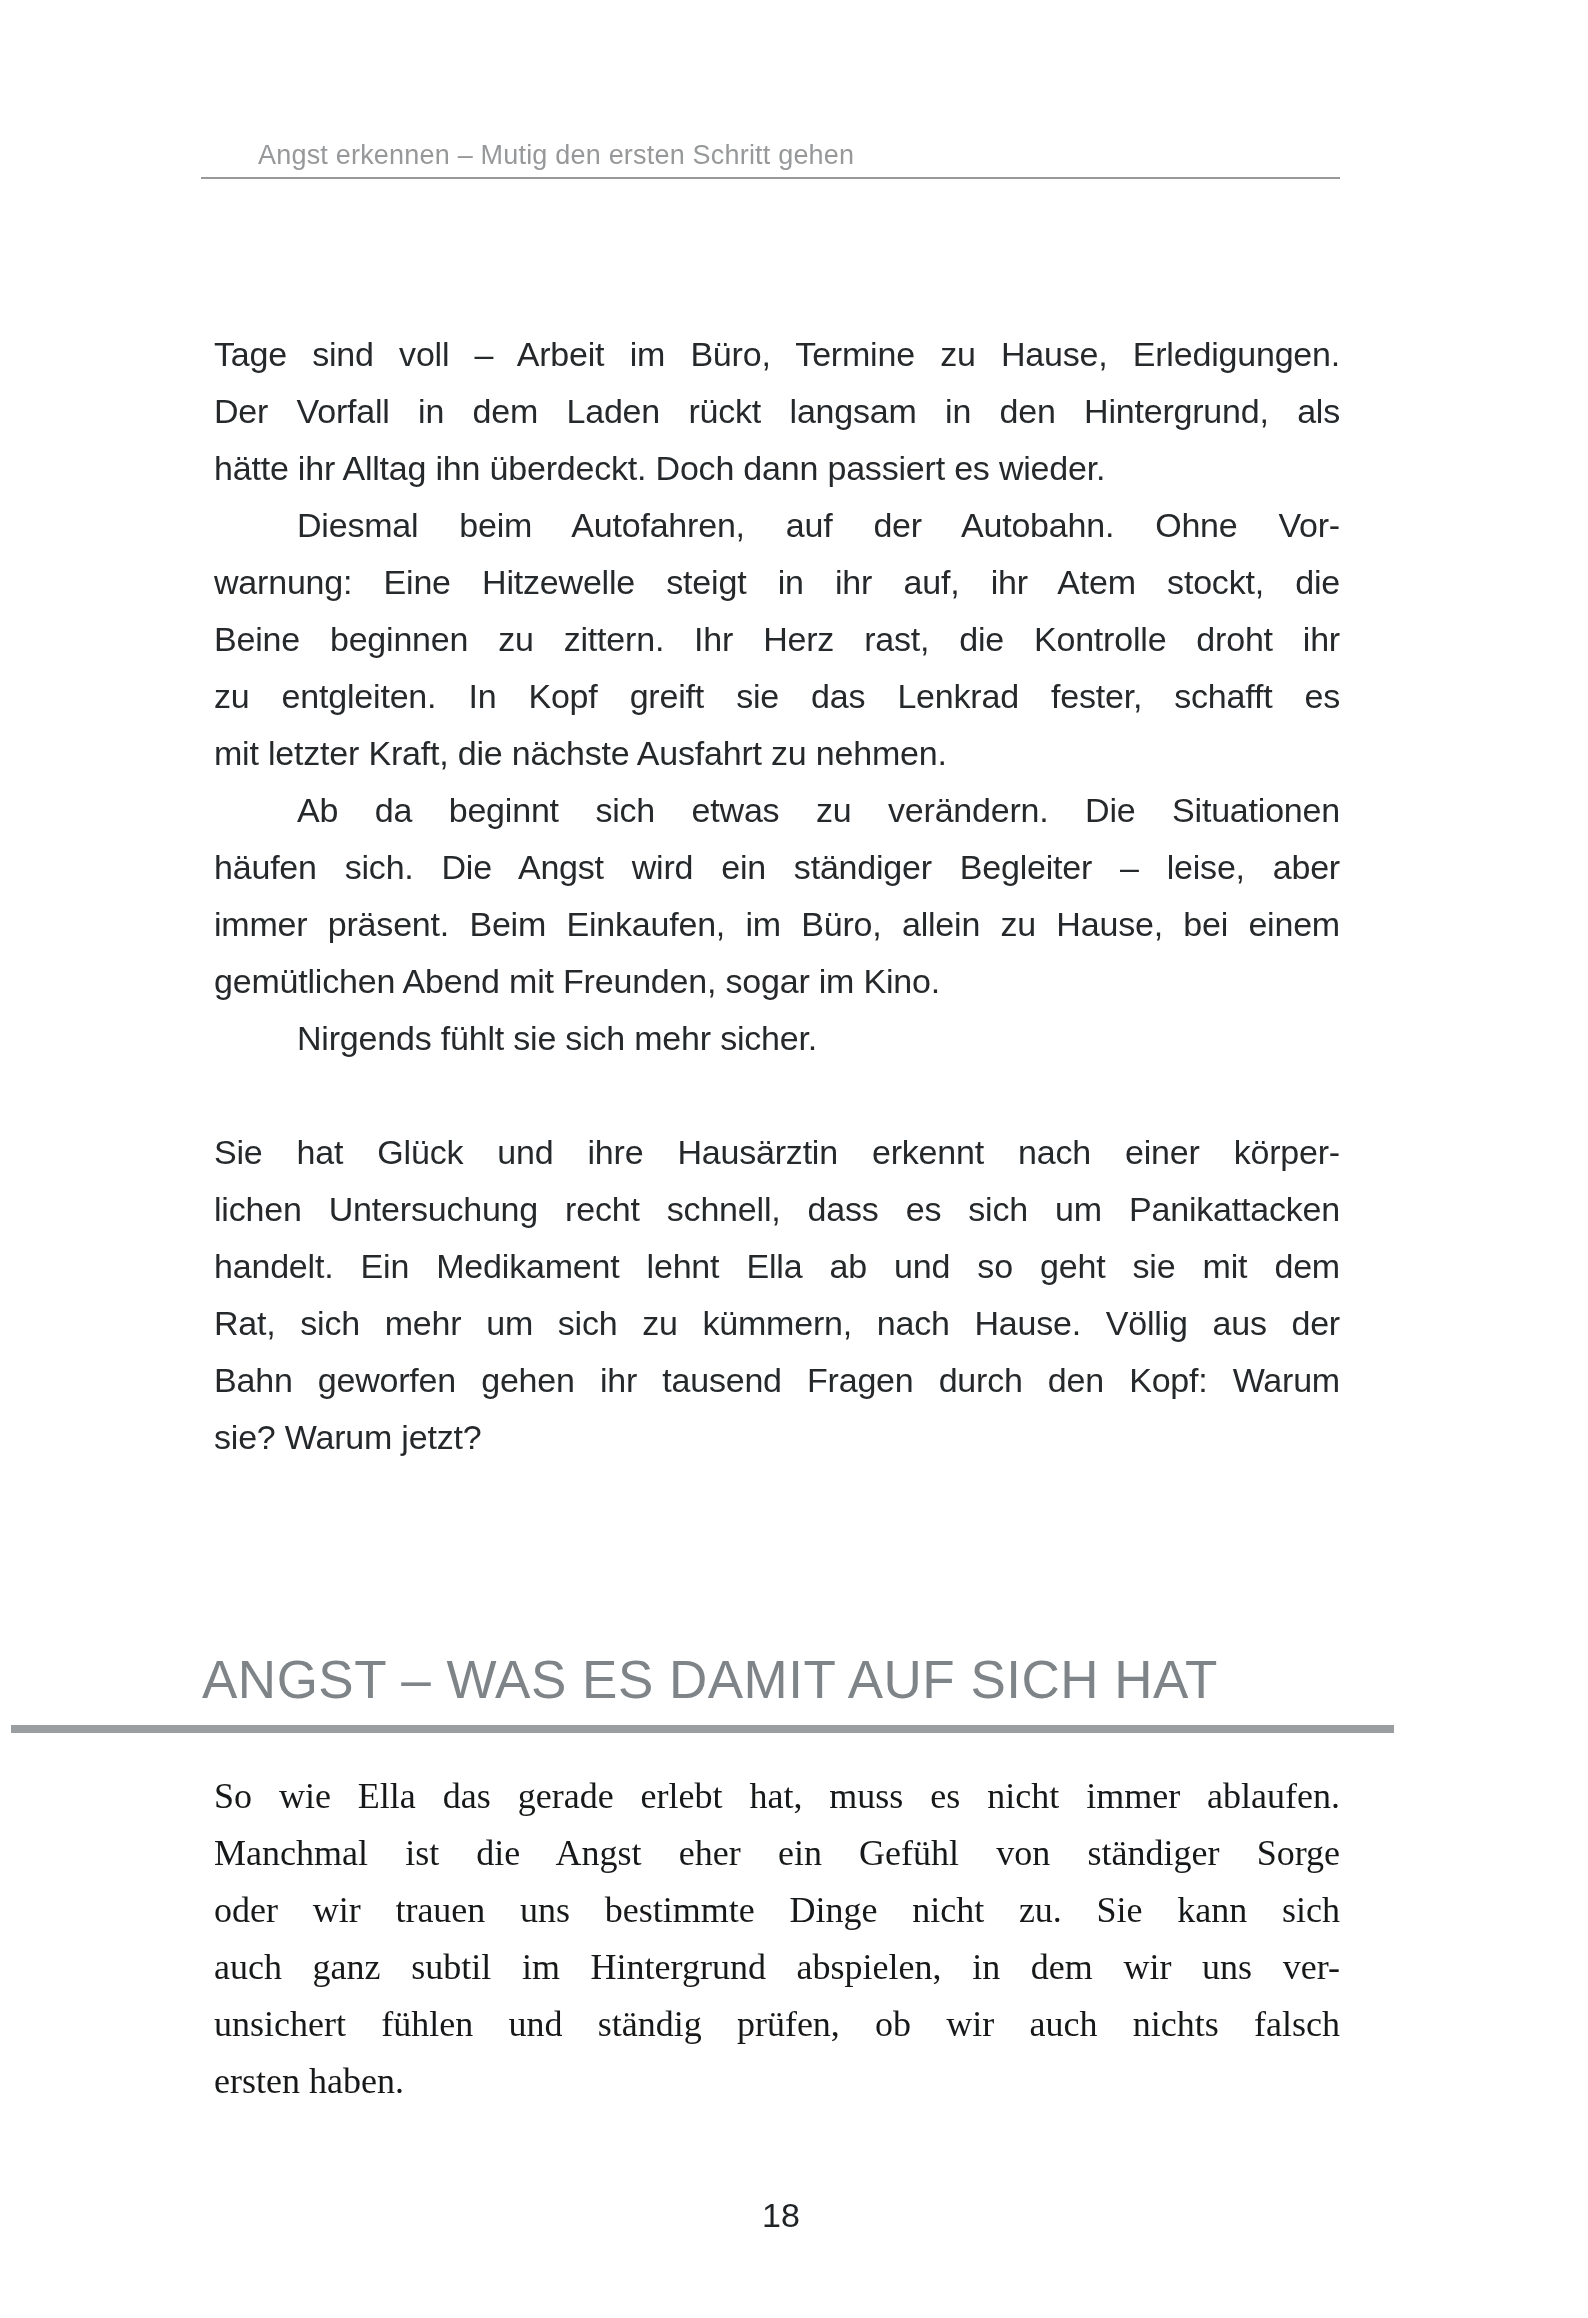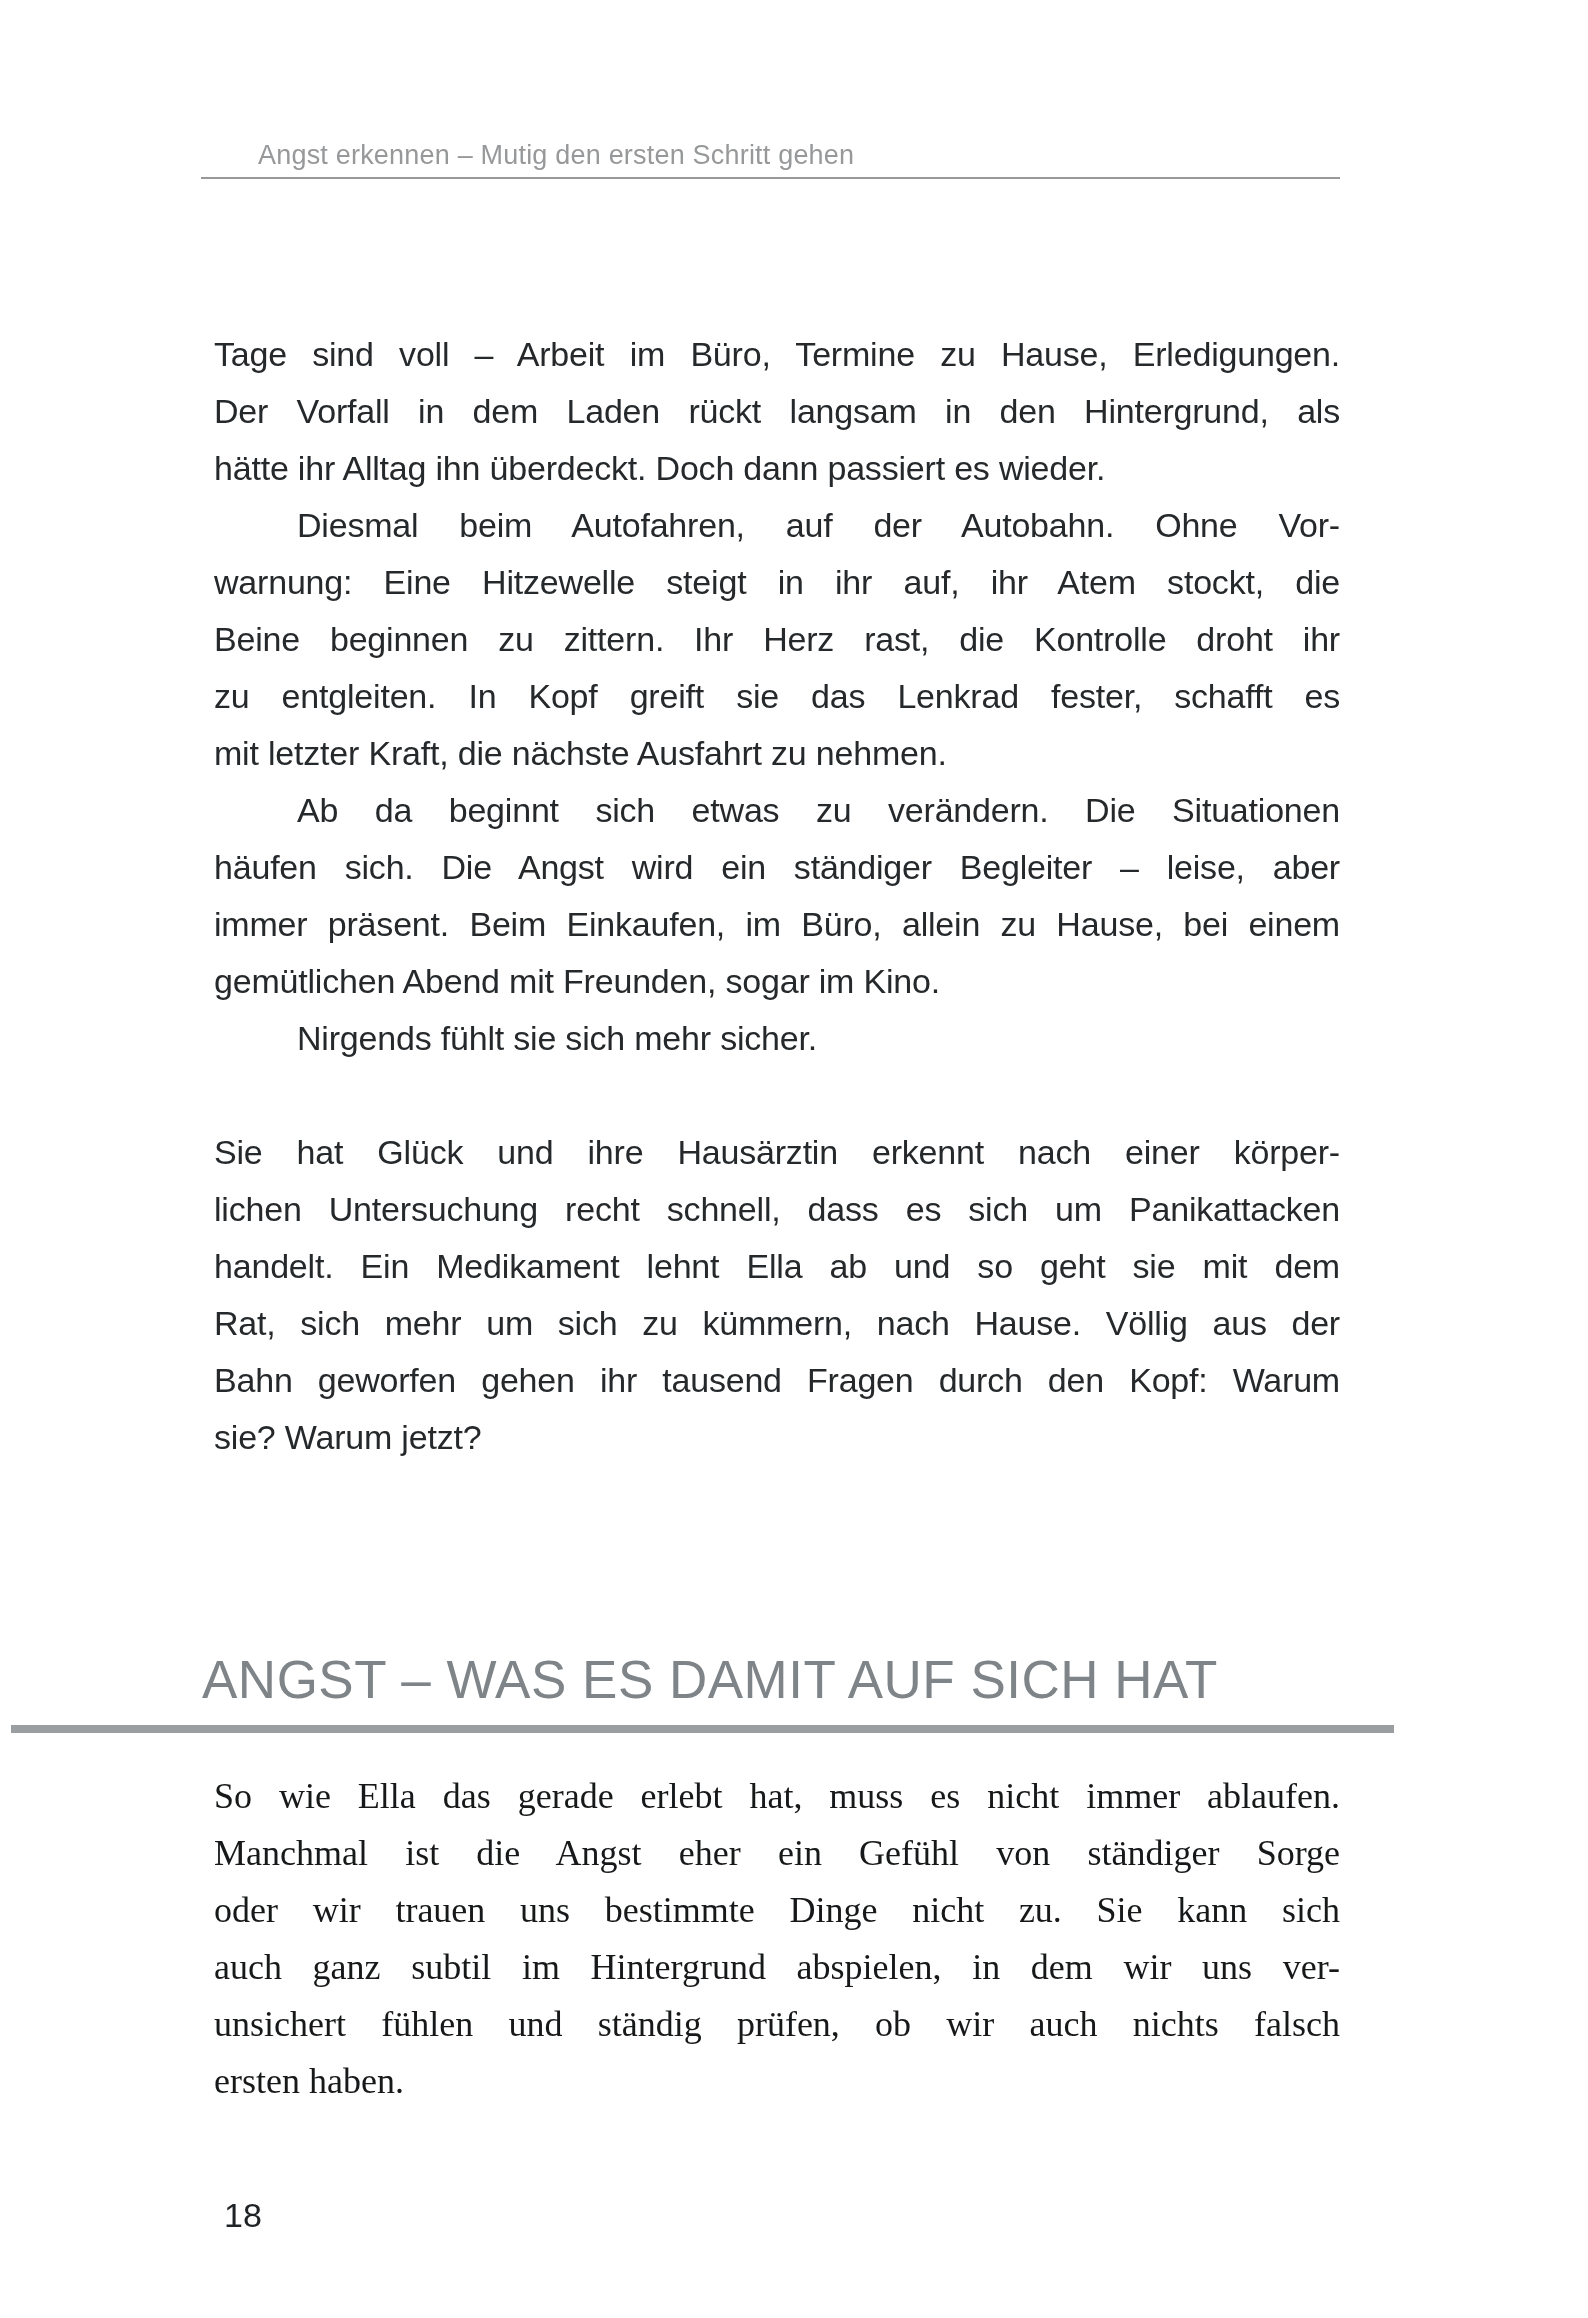--- a/index.html
+++ b/index.html
@@ -80,25 +80,26 @@
     position: absolute;
     left: 10.7px;
     top: 1725px;
     width: 1383px;
     height: 8.3px;
   }
 
   
   .page-number {
     position: absolute;
-    left: 224px;
+    left: 218px;
     top: 2197px;
     width: 1126px;
     font-size: 34px;
     line-height: 37px;
+    text-align: center;
   }
 </style>
 </head>
 <body>
 
 <div class="page">
 
   <div class="running-header" style="color: rgb(150, 152, 154);">Angst erkennen – Mutig den ersten Schritt gehen</div>
 
   <div class="header-rule" style="background: rgb(151, 153, 155);"></div>

